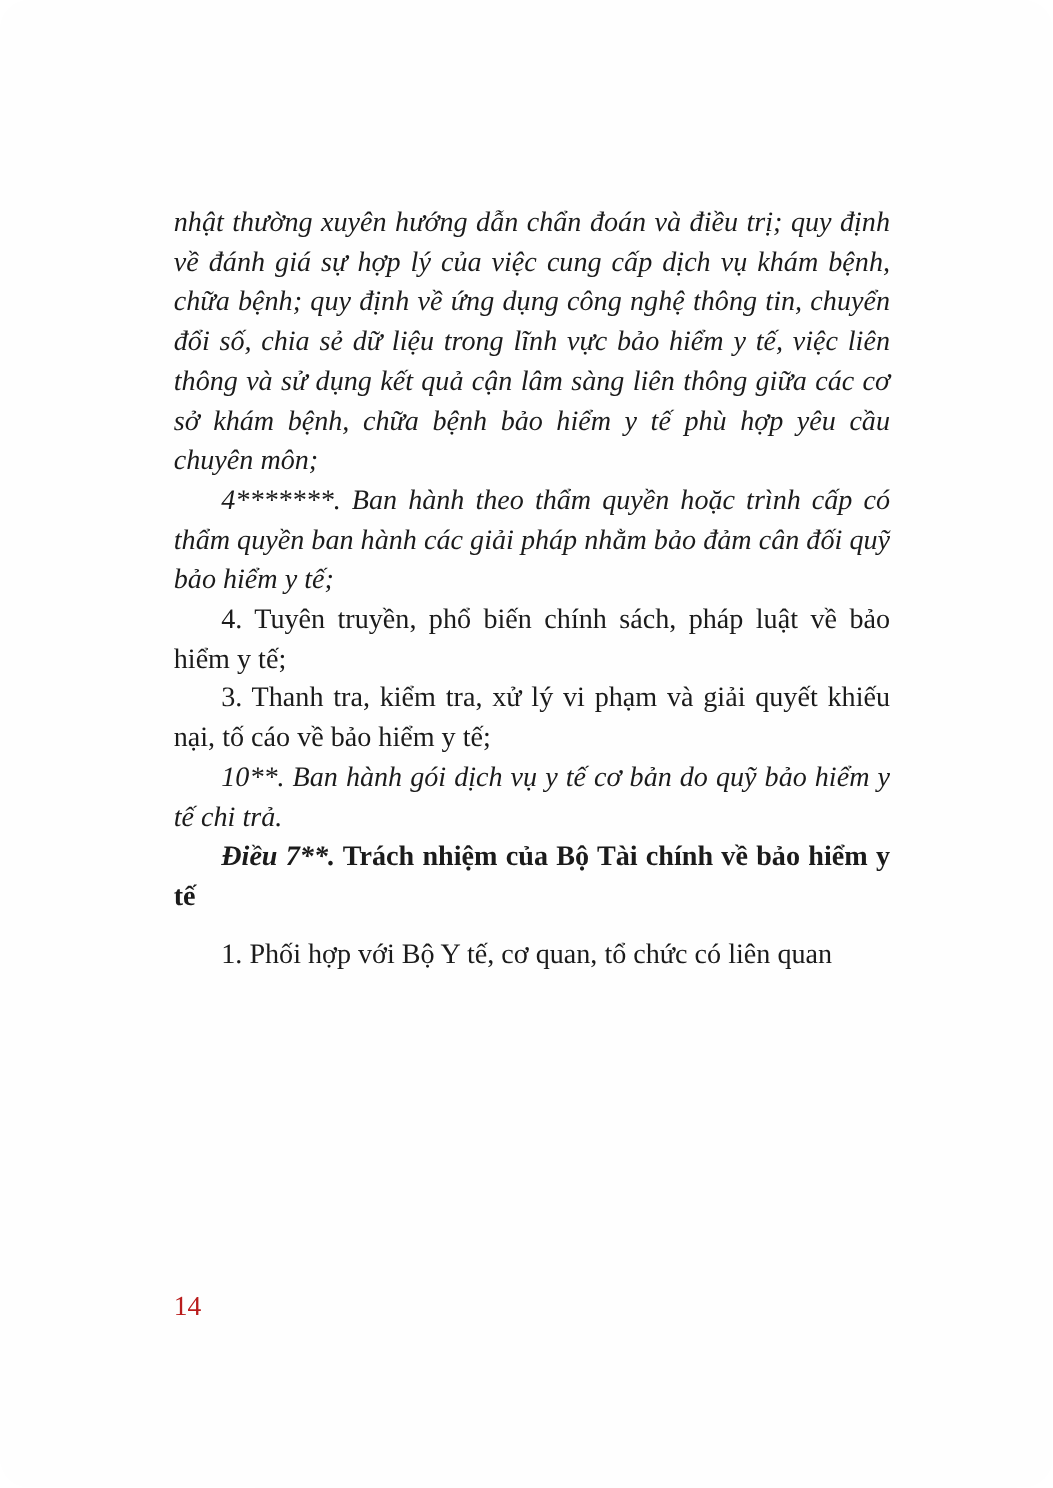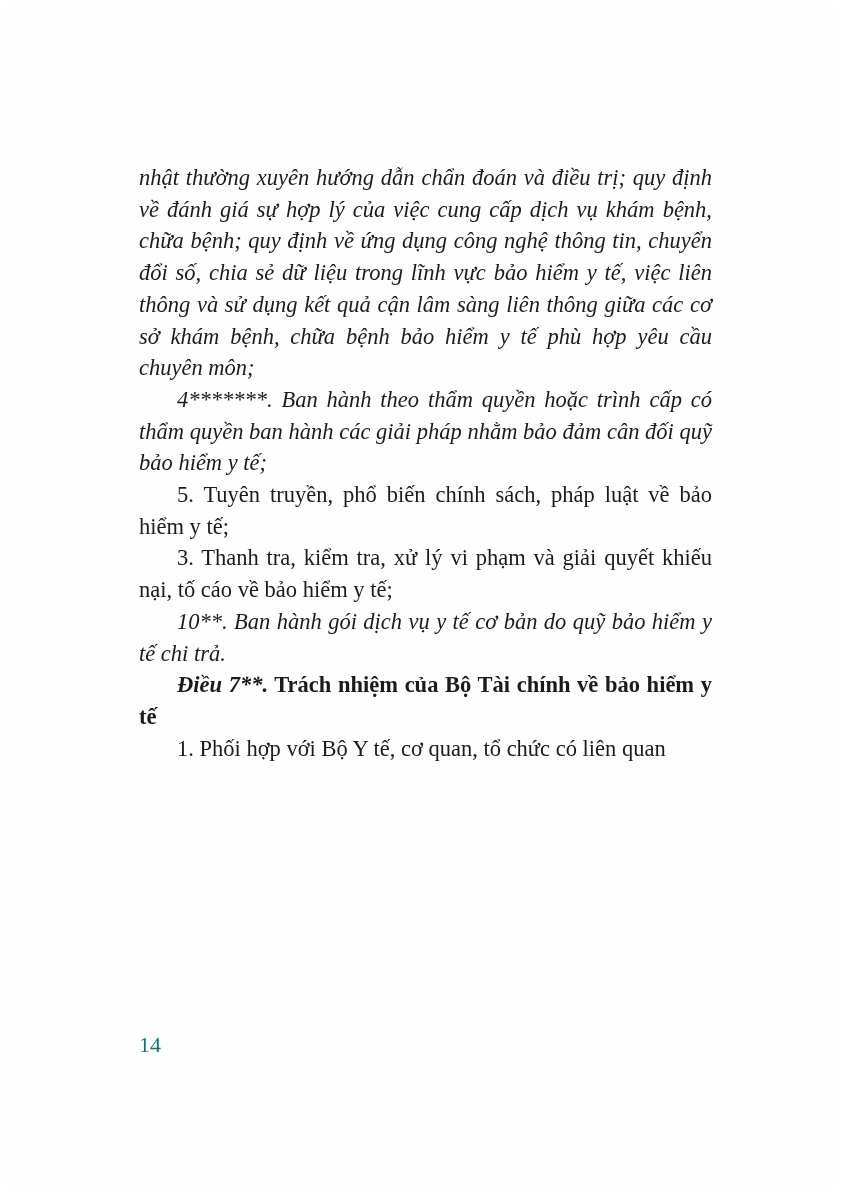--- a/index.html
+++ b/index.html
@@ -44,40 +44,41 @@
     font-weight: bold;
     font-size: 22.5px;
     line-height: 32px;
     text-align: justify;
   }
   .section-heading .lead {
     font-style: italic;
     margin-top: 11px;
   }
   .text-block p.spaced-top {
+    margin-top: 14px;
   }
   .page-number {
     position: absolute;
     left: 139px;
     top: 1032px;
     font-size: 22px;
-    color: #0f766e;
+    color: #b91c1c;
   }
 </style>
 </head>
 <body>
 
 <div class="page">
   <div class="text-block">
 
     <p class="italic no-indent">nhật thường xuyên hướng dẫn chẩn đoán và điều trị; quy định về đánh giá sự hợp lý của việc cung cấp dịch vụ khám bệnh, chữa bệnh; quy định về ứng dụng công nghệ thông tin, chuyển đổi số, chia sẻ dữ liệu trong lĩnh vực bảo hiểm y tế, việc liên thông và sử dụng kết quả cận lâm sàng liên thông giữa các cơ sở khám bệnh, chữa bệnh bảo hiểm y tế phù hợp yêu cầu chuyên môn;</p>
 
     <p class="italic">4*******. Ban hành theo thẩm quyền hoặc trình cấp có thẩm quyền ban hành các giải pháp nhằm bảo đảm cân đối quỹ bảo hiểm y tế;</p>
 
-    <p>5. Tuyên truyền, phổ biến chính sách, pháp luật về bảo hiểm y tế;</p>
+    <p>4. Tuyên truyền, phổ biến chính sách, pháp luật về bảo hiểm y tế;</p>
 
 
     <p>3. Thanh tra, kiểm tra, xử lý vi phạm và giải quyết khiếu nại, tố cáo về bảo hiểm y tế;</p>
 
 
 
     <p class="italic">10**. Ban hành gói dịch vụ y tế cơ bản do quỹ bảo hiểm y tế chi trả.</p>
 
     <p class="section-heading"><span class="lead">Điều 7**.</span><span> Trách nhiệm của Bộ Tài chính về bảo hiểm y tế</span></p>
 

